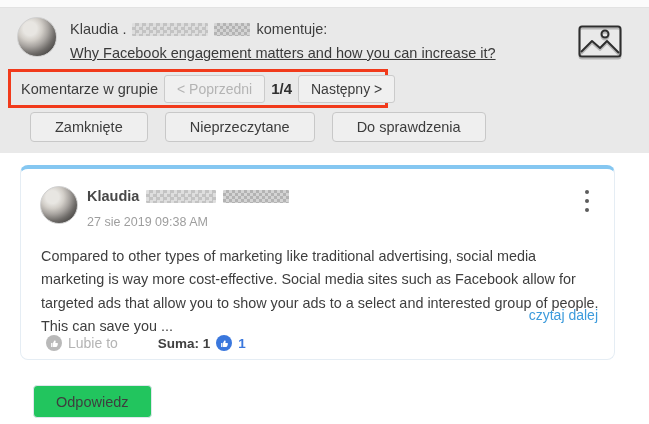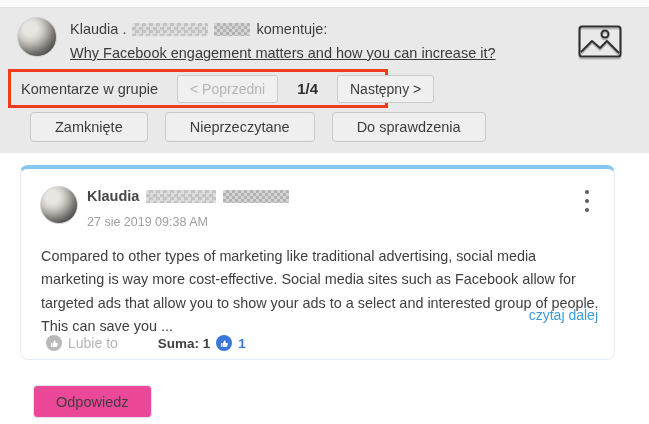--- a/index.html
+++ b/index.html
@@ -27,21 +27,21 @@
     background: repeating-conic-gradient(#c3c3c3 0% 25%, #dedede 0% 50%) 0 0 / 7px 7px; }
   .redact.dark { background: repeating-conic-gradient(#b3b3b3 0% 25%, #d4d4d4 0% 50%) 0 0 / 6px 6px; }
   .hdr-link { display:inline-block; margin-top:6px; font-size:14.5px; color:#3a3a3a;
     text-decoration:underline; cursor:pointer; }
 
   .pic-icon-box { position:absolute; left:578px; top:17px; width:44px; height:33px;
     cursor:pointer; filter: drop-shadow(0 2px 0 rgba(0,0,0,0.22)); }
 
   
   .group-nav { position:absolute; left:8px; top:61px; width:380px; height:39px;
-    border:3px solid #f13a1b; display:flex; align-items:center; padding-left:10px; gap:19px; }
+    border:3px solid #f13a1b; display:flex; align-items:center; padding-left:10px; gap:6px; }
   .group-nav-label { font-size:14.5px; color:#3c3c3c; white-space:nowrap; }
   .nav-btn { height:28px; padding:0 12px; background:#f0f0f0; border:1px solid #cbcbcb;
     border-radius:3px; font-size:14px; font-family:inherit; cursor:pointer; white-space:nowrap; }
   .nav-btn.prev { color:#b4b4b4; }
   .nav-btn.next { color:#3c3c3c; }
   .nav-counter { font-size:15px; font-weight:700; color:#2f2f2f; }
 
   
   .filters { position:absolute; left:30px; top:104px; display:flex; gap:17px; }
   .filter-btn { height:30px; padding:0 24px; background:#efefef; border:1px solid #c8c8c8;
@@ -72,21 +72,21 @@
     align-items:center; justify-content:center; }
   .thumb-circle.gray { background:#b9b9b9; }
   .thumb-circle.blue { background:#3a77dd; }
   .like-label { font-size:14px; color:#b4b4b4; }
   .sum-group { display:flex; align-items:center; gap:6px; margin-left:40px; }
   .sum-label { font-size:13.5px; font-weight:700; color:#404040; }
   .sum-count { font-size:13.5px; font-weight:700; color:#3a77dd; }
 
   
   .reply-btn { position:absolute; left:33px; top:385px; height:33px; padding:0 22px;
-    background:#ec4899; border:1px solid #dfe6ec; border-radius:4px;
+    background:#22c55e; border:1px solid #dfe6ec; border-radius:4px;
     font-size:14.5px; color:#3e3e3e; font-family:inherit; cursor:pointer; }
 </style>
 </head>
 <body>
 
 <div class="stage">
 
   <div class="top-strip"></div>
 
   <div class="header">

